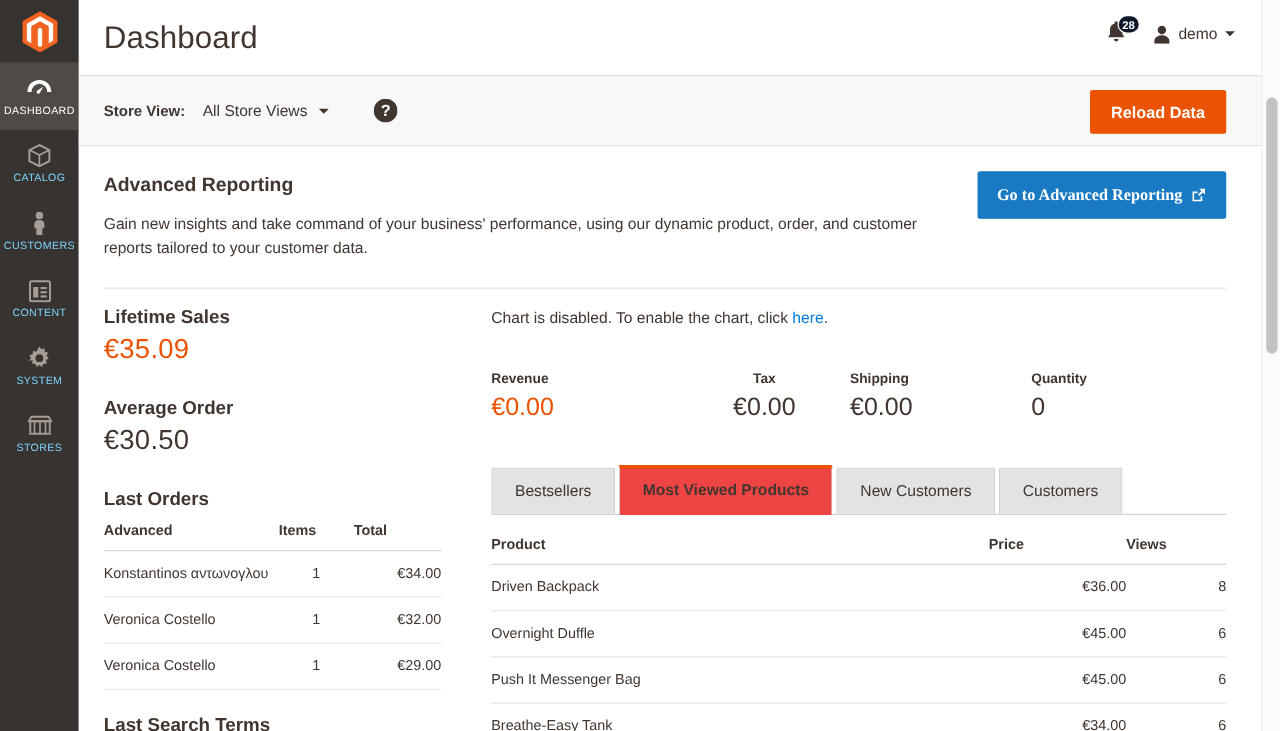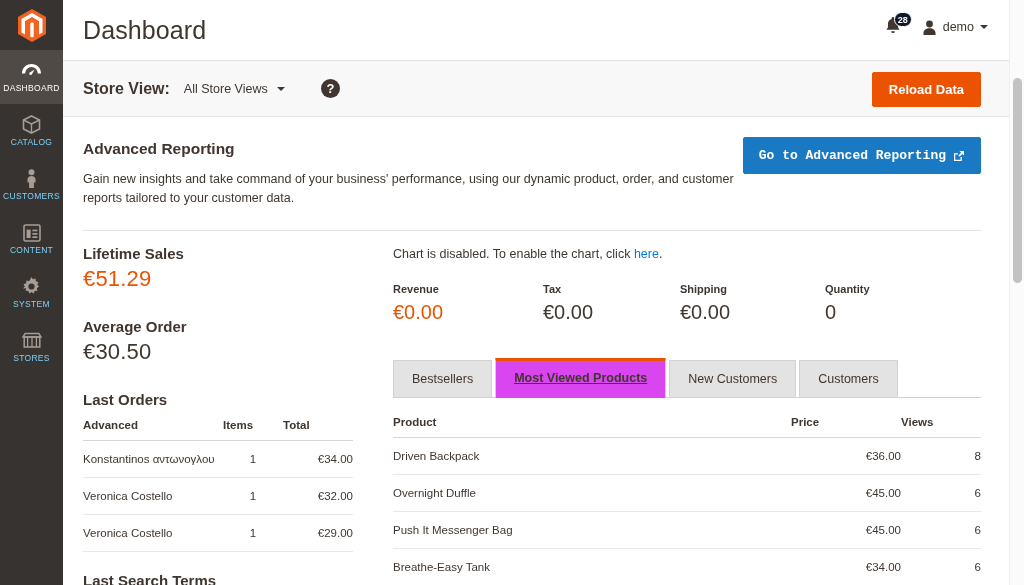--- a/index.html
+++ b/index.html
@@ -79,21 +79,21 @@
   
   .storebar {
     height: 57px;
     background: #f8f8f8;
     border-top: 1px solid #e3e3e3;
     border-bottom: 1px solid #e3e3e3;
     display: flex; align-items: center;
     padding: 0 30px 0 20px;
     position: relative;
   }
-  .sv-label { font-size: 16px; font-weight: bold; color: #41362f; margin-right: 14px; }
+  .sv-label { font-size: 12px; font-weight: bold; color: #41362f; margin-right: 14px; }
   .sv-select { display: flex; align-items: center; gap: 9px; cursor: pointer; }
   .sv-value { font-size: 12.5px; color: #41362f; }
   .help-ico { margin-left: 36px; cursor: pointer; display: flex; }
   .reload-btn {
     position: absolute; right: 43px; top: 11px;
     background: #eb5202; color: #fff;
     border: 1px solid #eb5202;
     font-size: 13px; font-weight: bold;
     padding: 9px 16px; border-radius: 2px;
     cursor: pointer;
@@ -109,21 +109,21 @@
     margin-left: 0;
   }
   .adv-title { font-size: 15.5px; font-weight: bold; color: #41362f; margin-bottom: 12px; }
   .adv-desc { font-size: 12.5px; line-height: 19px; color: #41362f; max-width: 660px; }
   .adv-btn {
     position: absolute; right: 0; top: 20px;
     background: #1979c3; color: #fff; border: 1px solid #1979c3;
     font-size: 13px; font-weight: bold;
     padding: 10px 15px; border-radius: 2px;
     cursor: pointer; display: flex; align-items: center; gap: 7px;
-    font-family: Liberation Mono, monospace;
+    font-family: Liberation Serif, serif;
   }
 
   .cols { display: flex; padding-top: 14px; }
   .col-left { width: 290px; flex: 0 0 290px; padding-right: 20px; }
   .col-right { flex: 1 1 auto; padding-left: 20px; }
 
   .stat-label { font-size: 15px; font-weight: bold; color: #41362f; }
   .stat-big { font-size: 22px; font-weight: 400; margin-top: 4px; letter-spacing: .2px; }
   .stat-big.orange { color: #eb5202; }
   .stat-big.dark { color: #41362f; }
@@ -145,53 +145,52 @@
     white-space: nowrap;
   }
   .ta-r { text-align: right; }
   .ta-c { text-align: center; }
 
   
   .chart-msg { font-size: 12.5px; color: #41362f; padding: 2px 0 22px 0; }
   .chart-msg a { color: #007bdb; text-decoration: none; }
 
   .kpis { display: flex; padding-bottom: 36px; }
-  .kpi { flex: 0 0 auto; }
+  .kpi { flex: 0 0 auto; margin-top: 14px; }
   .kpi.k0 { width: 150px; }
-  .kpi.k1 { width: 137px; }
+  .kpi.k1 { width: 137px; text-align: center; }
   .kpi.k2 { width: 145px; }
   .kpi.k3 { width: 120px; }
   .kpi-label { font-size: 11px; font-weight: bold; color: #41362f; }
   .kpi-val { font-size: 20px; margin-top: 6px; color: #41362f; }
   .kpi-val.orange { color: #eb5202; }
 
   
   .tabs { display: flex; align-items: flex-end; position: relative; z-index: 2; }
   .tab {
     background: #e3e3e3;
     border: 1px solid #d1d1d1;
     border-bottom: none;
     padding: 11px 18px 11px 18px;
     font-size: 12.5px; color: #41362f;
     cursor: pointer;
     margin-right: 3px;
     border-radius: 1px;
     white-space: nowrap;
   }
   .tab.active {
-    background: #d946ef;
+    background: #ef4444;
     font-weight: bold;
     border-top: 3px solid #eb5202;
     border-left: 1px solid #d1d1d1;
     border-right: 1px solid #d1d1d1;
     padding-top: 10px;
     padding-bottom: 13px;
     position: relative; top: 1px;
     margin-top: -4px;
-    text-decoration: underline;
   }
   .tab-panel { border-top: 1px solid #d1d1d1; padding-top: 0; margin-top: 0; }
   .tab-panel table.dt th { padding-top: 18px; }
 
   
   .scrollbar {
     position: absolute; right: 0; top: 0;
     width: 15px; height: 585px;
     background: #fbfbfb; border-left: 1px solid #f0f0f0;
   }
@@ -330,21 +329,21 @@
             <path d="M6.4 1H11v4.6L9.3 3.9 6.5 6.7 5.3 5.5l2.8-2.8z" fill="#ffffff"></path>
           </svg>
         </button>
       </div>
 
       <div class="cols">
 
         <div class="col-left">
           <div>
             <div class="stat-label">Lifetime Sales</div>
-            <div class="stat-big orange">€51.29</div>
+            <div class="stat-big orange">€35.09</div>
           </div>
           <div class="gap24"></div>
           <div>
             <div class="stat-label">Average Order</div>
             <div class="stat-big dark">€30.50</div>
           </div>
           <div class="gap24"></div>
 
           <div>
             <div class="sect-title">Last Orders</div>

